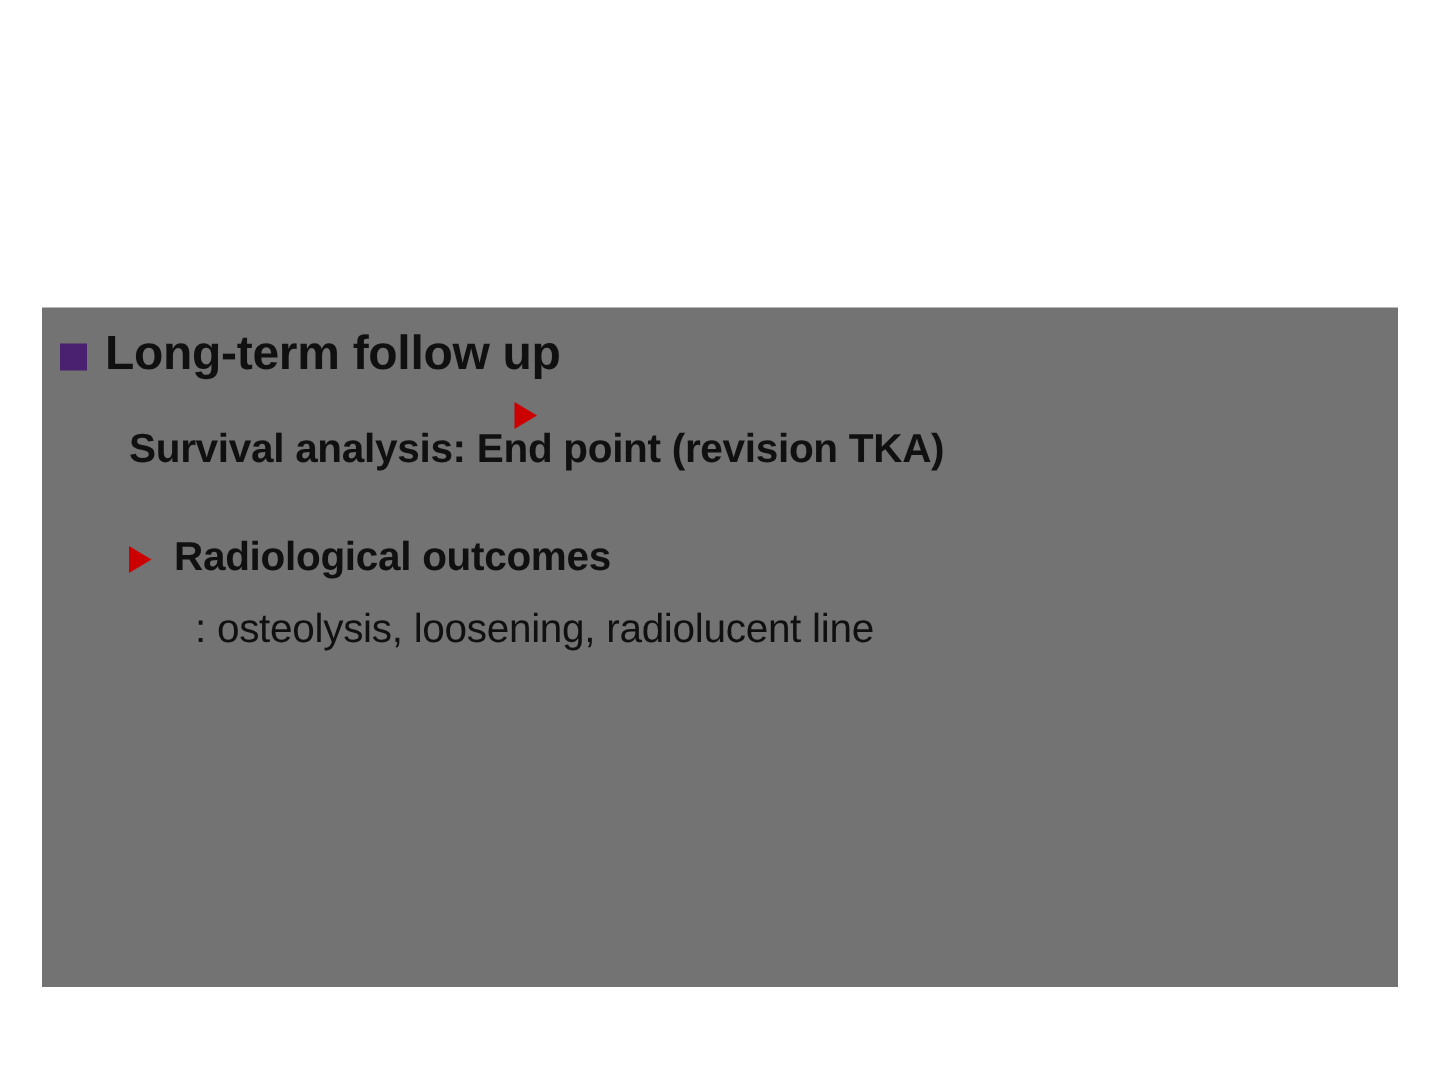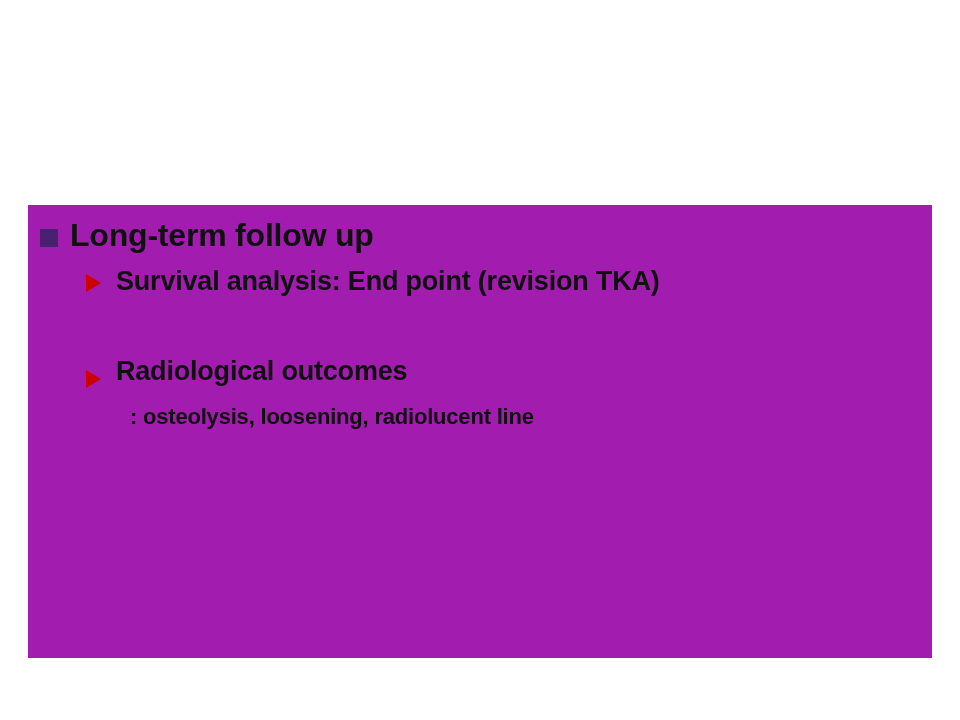--- a/index.html
+++ b/index.html
@@ -46,21 +46,21 @@
     transform: translateY(2px);
   }
 
   
   #content-panel {
     position: absolute;
     left: 28px;
     top: 205px;
     width: 904px;
     height: 453px;
-    background: #a21caf;
+    background: #737373;
     box-sizing: border-box;
     padding: 0;
   }
 
   .bullet-l1 {
     position: absolute;
     left: 12px;
     top: 13px;
     display: flex;
     align-items: center;
@@ -107,30 +107,30 @@
     line-height: 1.1;
     color: #101010;
     letter-spacing: -0.2px;
   }
 
   .plain-l2 {
     position: absolute;
     left: 102px;
     white-space: nowrap;
     font-family: "Liberation Sans", sans-serif;
-    font-weight: bold;
-    font-size: 22px;
+    font-weight: normal;
+    font-size: 27px;
     line-height: 1.1;
     color: #101010;
     letter-spacing: -0.2px;
   }
 
-  .row-0 { top: 62px; }
+  .row-0 { top: 62px; flex-direction: column; }
   .row-1 { top: 107px; }
-  .row-2 { top: 152px; align-items: flex-end; }
+  .row-2 { top: 152px; }
   .row-3 { top: 200px; }
 </style>
 </head>
 <body>
 
 <div id="slide">
 
 
   <div id="content-panel">
 

